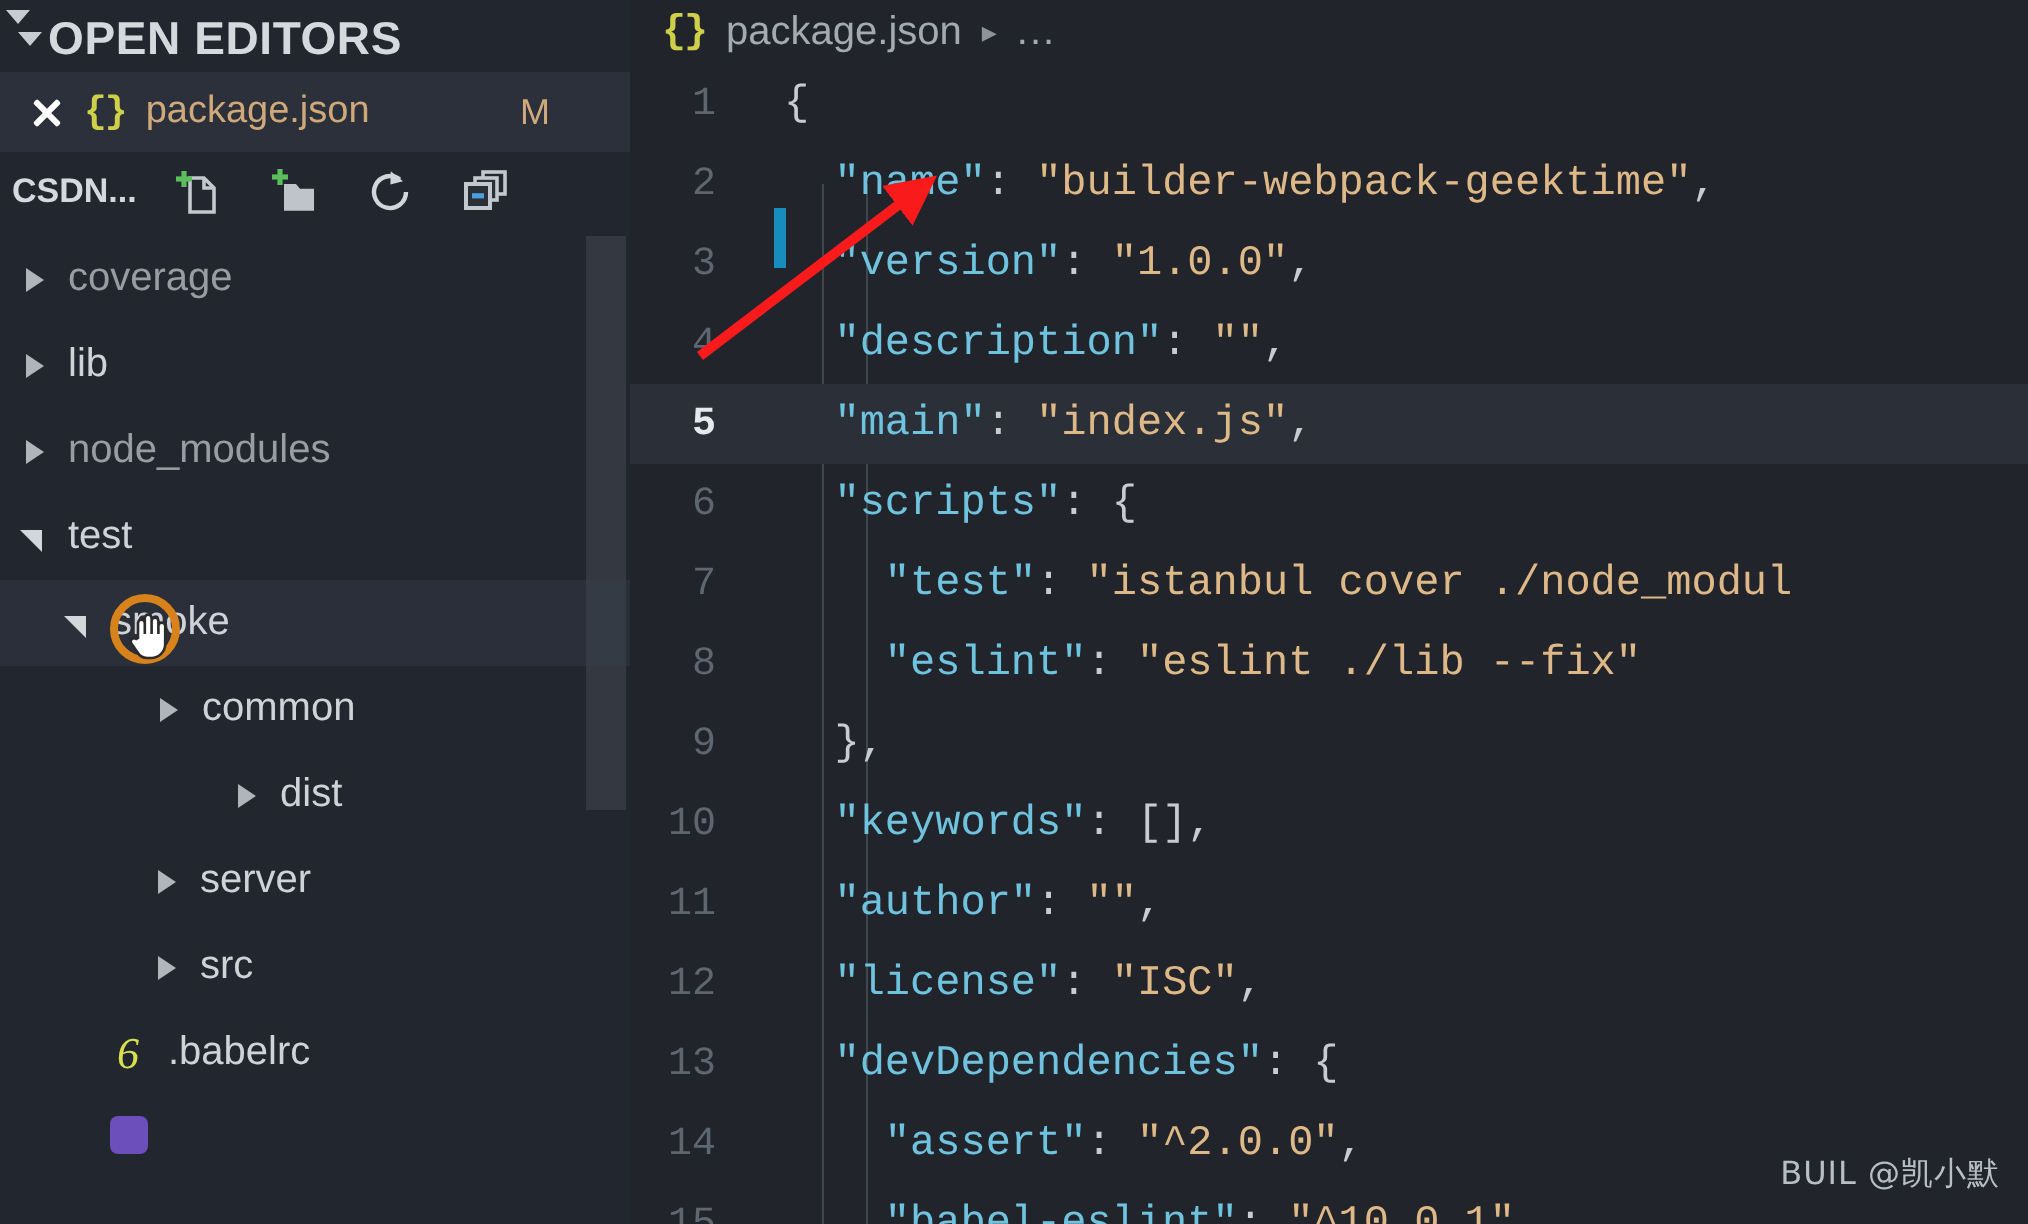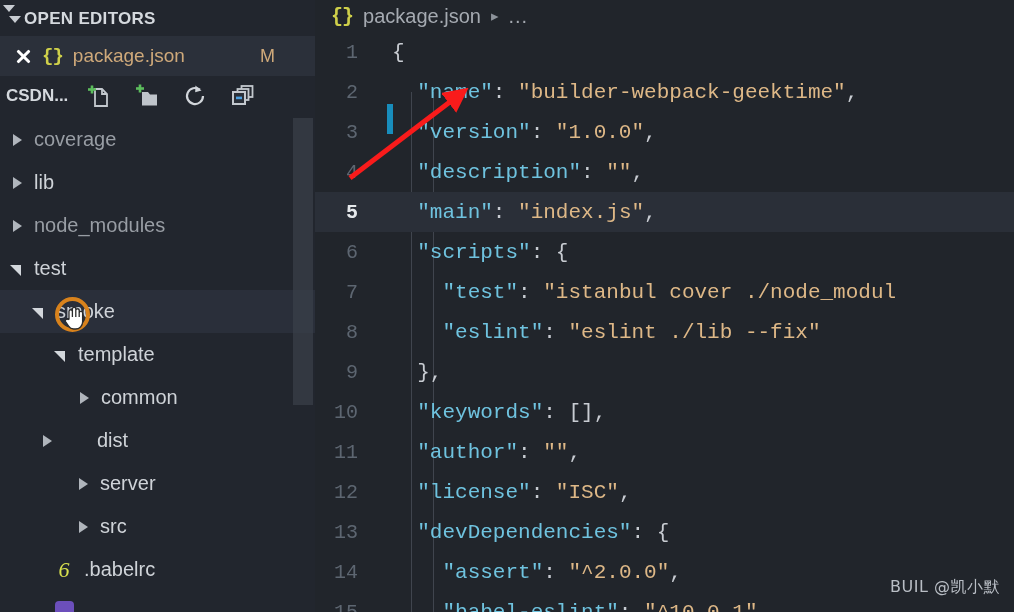--- a/index.html
+++ b/index.html
@@ -24,21 +24,21 @@
     flex: 0 0 315px;
     overflow: hidden;
   }
 
   .section-header {
     display: flex;
     align-items: center;
     height: 36px;
     padding-left: 6px;
     color: #d5d9de;
-    font-size: 17px;
+    font-size: 23px;
     font-weight: bold;
     letter-spacing: 0.3px;
   }
   .section-header .twisty {
     width: 16px; height: 16px;
     flex: 0 0 16px;
     position: relative;
     margin-right: 2px;
   }
   .twisty-down::after {
@@ -350,29 +350,25 @@
           <span>node_modules</span>
         </div>
         <div class="tree-row" style="padding-left: 10px; align-items: center;">
           <span class="arrow expanded"></span>
           <span>test</span>
         </div>
         <div class="tree-row selected" style="padding-left: 32px;">
           <span class="arrow expanded"></span>
           <span>smoke</span>
         </div>
-        <div class="tree-row" style="padding-left: 54px;">
-          <span class="arrow expanded"></span>
-          <span>template</span>
-        </div>
         <div class="tree-row" style="padding-left: 77px;">
           <span class="arrow collapsed"></span>
           <span>common</span>
         </div>
-        <div class="tree-row" style="padding-left: 40px; gap: 33px;">
+        <div class="tree-row" style="padding-left: 116px;">
           <span class="arrow collapsed"></span>
           <span>dist</span>
         </div>
         <div class="tree-row" style="padding-left: 76px;">
           <span class="arrow collapsed"></span>
           <span>server</span>
         </div>
         <div class="tree-row" style="padding-left: 76px;">
           <span class="arrow collapsed"></span>
           <span>src</span>

